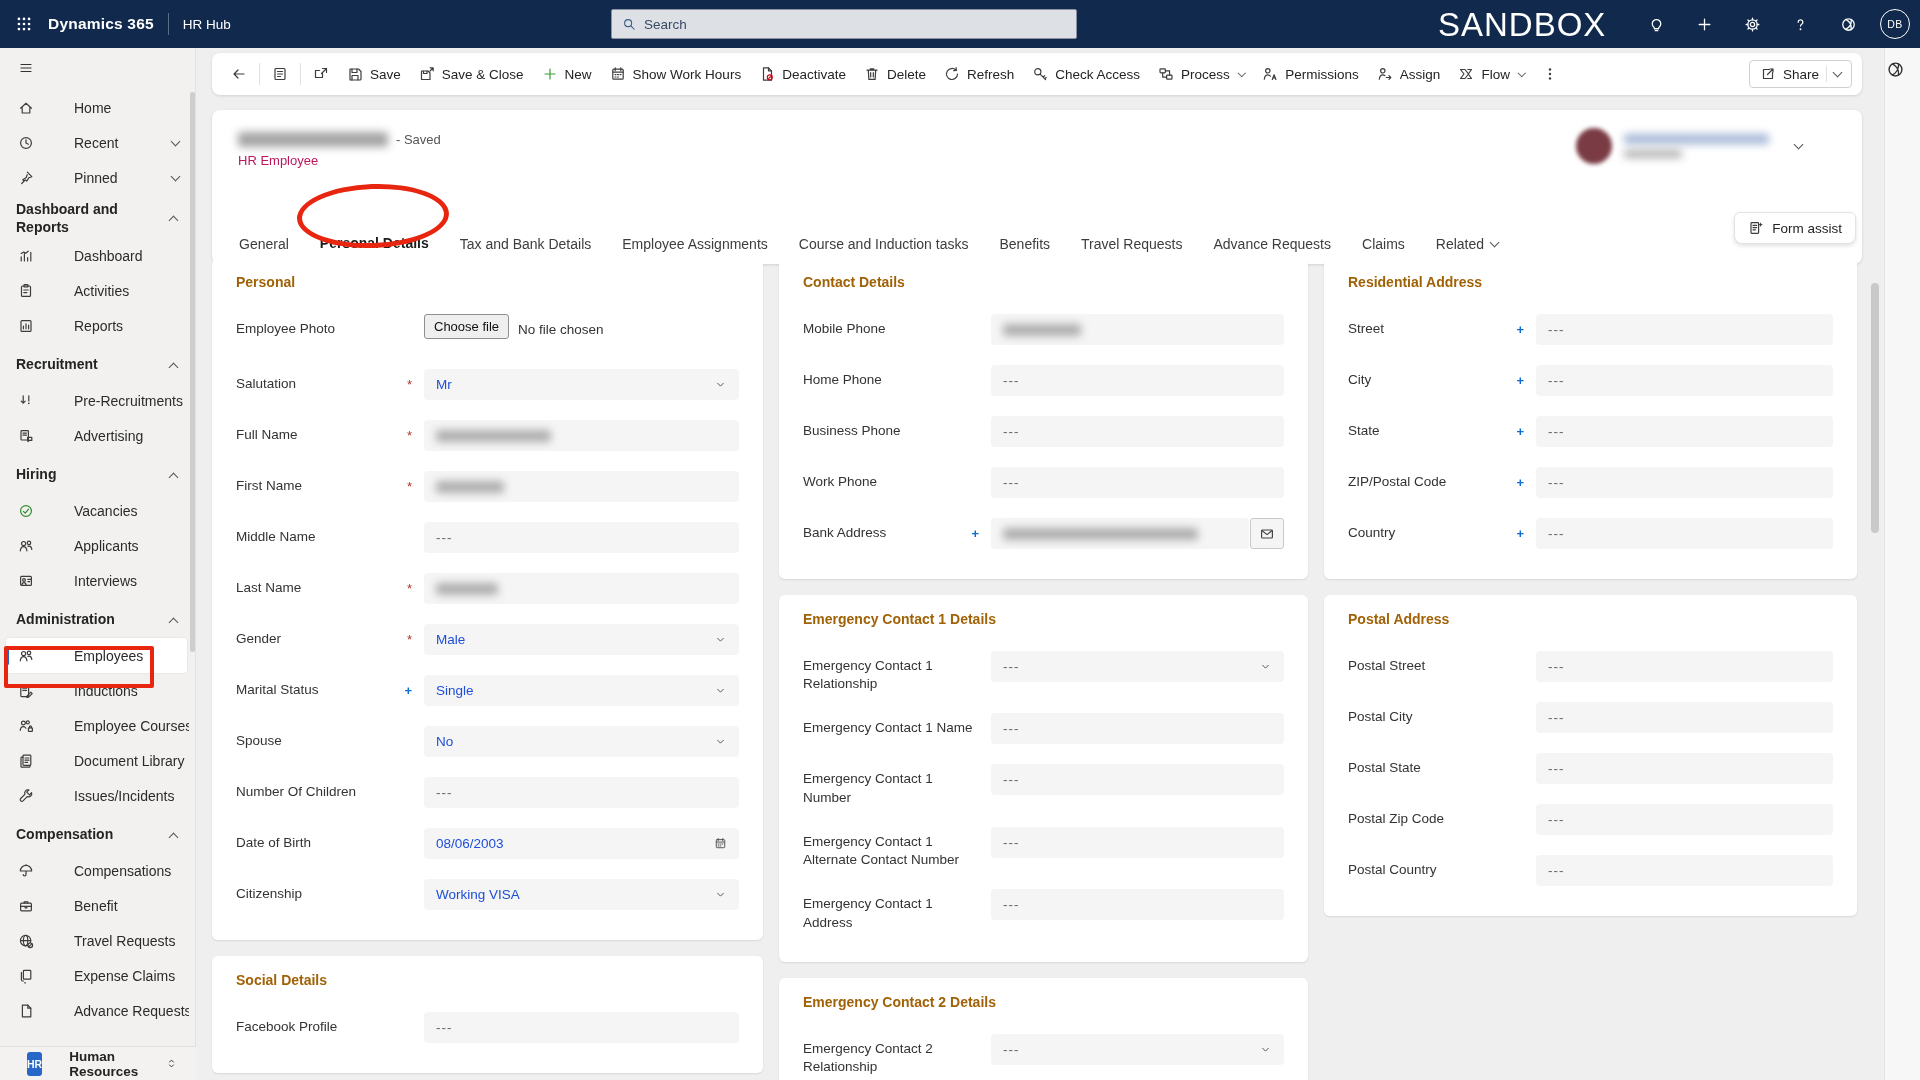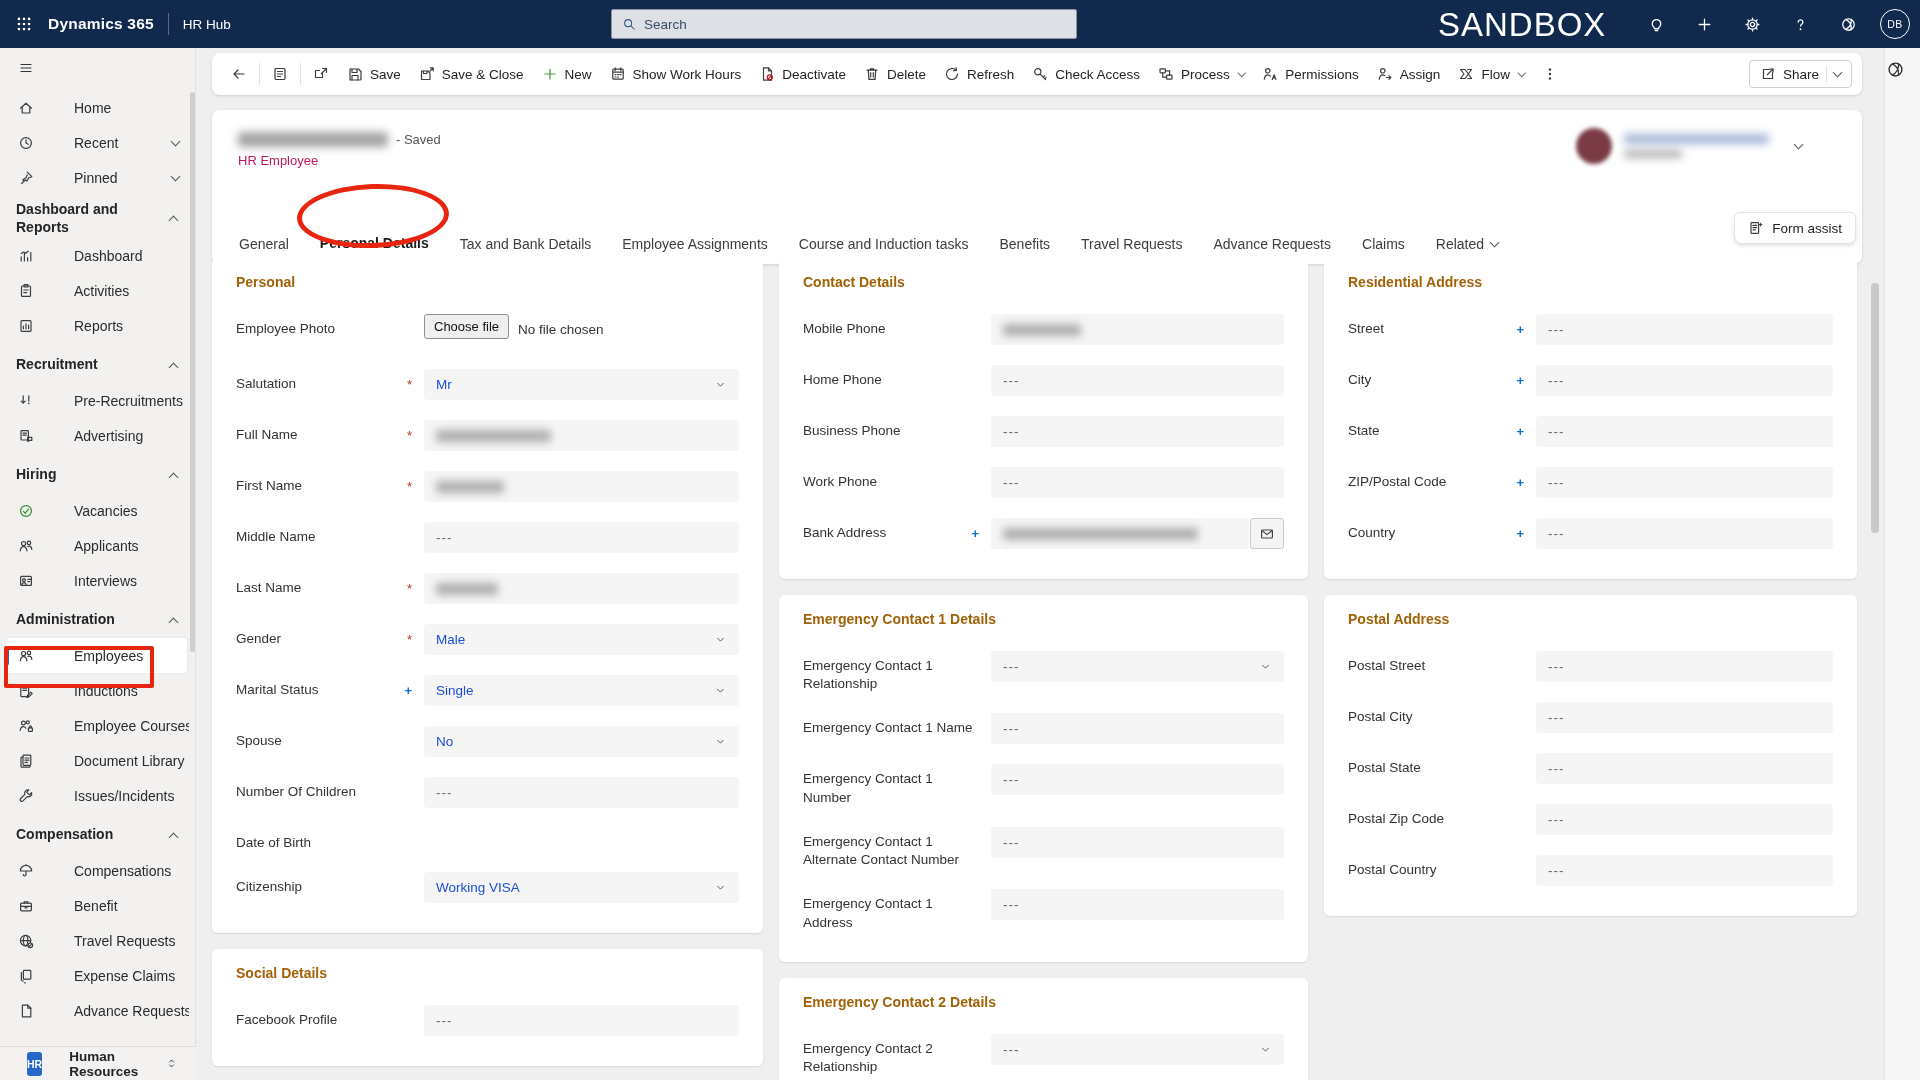--- a/index.html
+++ b/index.html
@@ -734,20 +734,31 @@
     <div class="fctrl">
               <div class="fbox">
                 <span class="fval empty">---</span>
               </div>
             </div>
           </div>
           <div class="frow">
     <div class="flabel">
       <span>Date of Birth</span>
             </div>
+    <div class="fctrl">
+              <div class="fbox">
+                <span class="fval">08/06/2003</span>
+            <span class="chev-ic ic" data-icon="calendar">
+                  <svg viewBox="0 0 16 16" width="1em" height="1em" fill="none" stroke="currentColor" stroke-width="1.2" stroke-linecap="round" stroke-linejoin="round">
+                    <rect x="2.8" y="3.2" width="10.4" height="10" rx="1"></rect>
+                    <path d="M2.8 6.2h10.4M5.2 1.8v2.8M10.8 1.8v2.8M5 8.6h1M7.5 8.6h1M10 8.6h1M5 11h1M7.5 11h1"></path>
+                  </svg>
+                </span>
+              </div>
+            </div>
           </div>
           <div class="frow">
     <div class="flabel">
       <span>Citizenship</span>
             </div>
     <div class="fctrl">
               <div class="fbox">
                 <span class="fval">Working VISA</span>
             <span class="chev-ic ic" data-icon="chevron-down">
                   <svg viewBox="0 0 16 16" width="1em" height="1em" fill="none" stroke="currentColor" stroke-width="1.2" stroke-linecap="round" stroke-linejoin="round">

